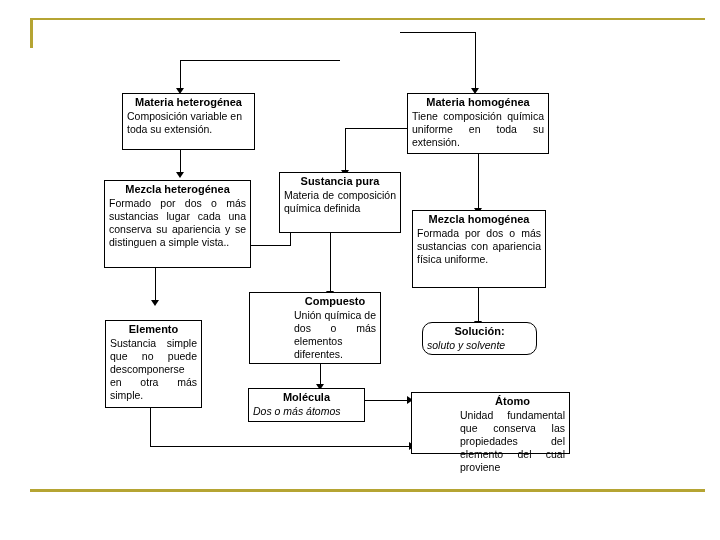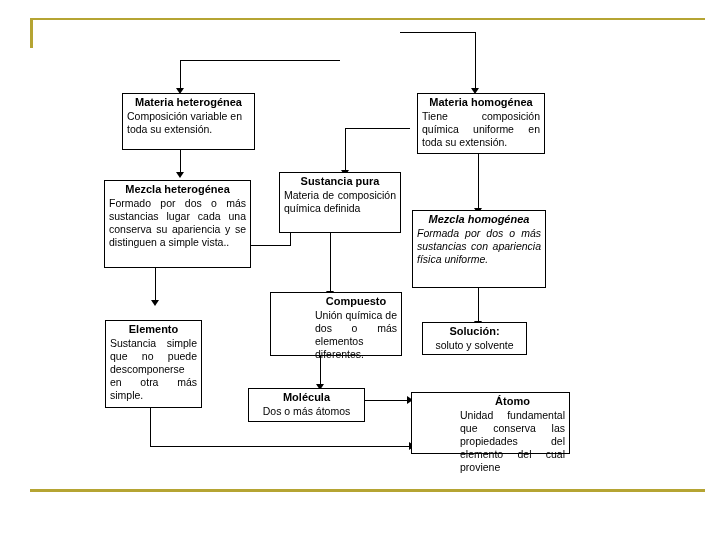--- a/index.html
+++ b/index.html
@@ -61,21 +61,21 @@
     color: #000000;
   }
   .node .body {
     font-size: 10.5px;
     line-height: 13px;
     text-align: justify;
     color: #000000;
     margin-top: 1px;
   }
   .node .body.center {
-    text-align: center;
+    font-style: italic;
   }
   .node .body.left {
     text-align: left;
   }
 
   
   .ln {
     position: absolute;
     background: #000000;
     z-index: 1;
@@ -146,51 +146,51 @@
   <div class="ln lnv" style="left:150px; top:396px; height:50px;"></div>
   <div class="ln lnh" style="left:150px; top:446px; width:260px;"></div>
   <div class="arrow arrow-right" style="left:409px; top:442px;"></div>
 
 
   <div class="node" style="left:113px; top:93px; width:133px; height:57px;margin-left:9px;">
     <div class="title">Materia heterogénea</div>
     <div class="body left">Composición variable en toda su extensión.</div>
   </div>
 
-  <div class="node" style="left:407px; top:93px; width:128px; height:61px;margin-left:10px;">
+  <div class="node" style="left:407px; top:93px; width:142px; height:61px;">
     <div class="title">Materia homogénea</div>
     <div class="body">Tiene composición química uniforme en toda su extensión.</div>
   </div>
 
   <div class="node" style="left:104px; top:180px; width:147px; height:88px;">
     <div class="title">Mezcla heterogénea</div>
     <div class="body">Formado por dos o más sustancias lugar cada una conserva su apariencia y se distinguen a simple vista..</div>
   </div>
 
   <div class="node" style="left:279px; top:172px; width:122px; height:61px;">
     <div class="title">Sustancia pura</div>
     <div class="body">Materia de composición química definida</div>
   </div>
 
-  <div class="node" style="left:412px; top:210px; width:134px; height:78px;font-style:italic;">
+  <div class="node" style="left:412px; top:210px; width:134px; height:78px;">
     <div class="title">Mezcla homogénea</div>
     <div class="body">Formada por dos o más sustancias con apariencia física uniforme.</div>
   </div>
 
   <div class="node" style="left:105px; top:320px; width:97px; height:88px;">
     <div class="title">Elemento</div>
     <div class="body">Sustancia simple que no puede descomponerse en otra más simple.</div>
   </div>
 
-  <div class="node" style="left:270px; top:292px; width:132px; height:64px;padding-left:44px;">
+  <div class="node" style="left:249px; top:292px; width:132px; height:72px;padding-left:44px;">
     <div class="title">Compuesto</div>
     <div class="body">Unión química de dos o más elementos diferentes.</div>
   </div>
 
-  <div class="node" style="left:422px; top:322px; width:105px; height:33px;">
+  <div class="node" style="left:422px; top:322px; width:115px; height:33px;border-radius:10px;">
     <div class="title">Solución:</div>
     <div class="body center">soluto y solvente</div>
   </div>
 
   <div class="node" style="left:248px; top:388px; width:117px; height:34px;">
     <div class="title">Molécula</div>
     <div class="body center">Dos o más átomos</div>
   </div>
 
   <div class="node" style="left:411px; top:392px; width:159px; height:62px;padding-left:48px;">

